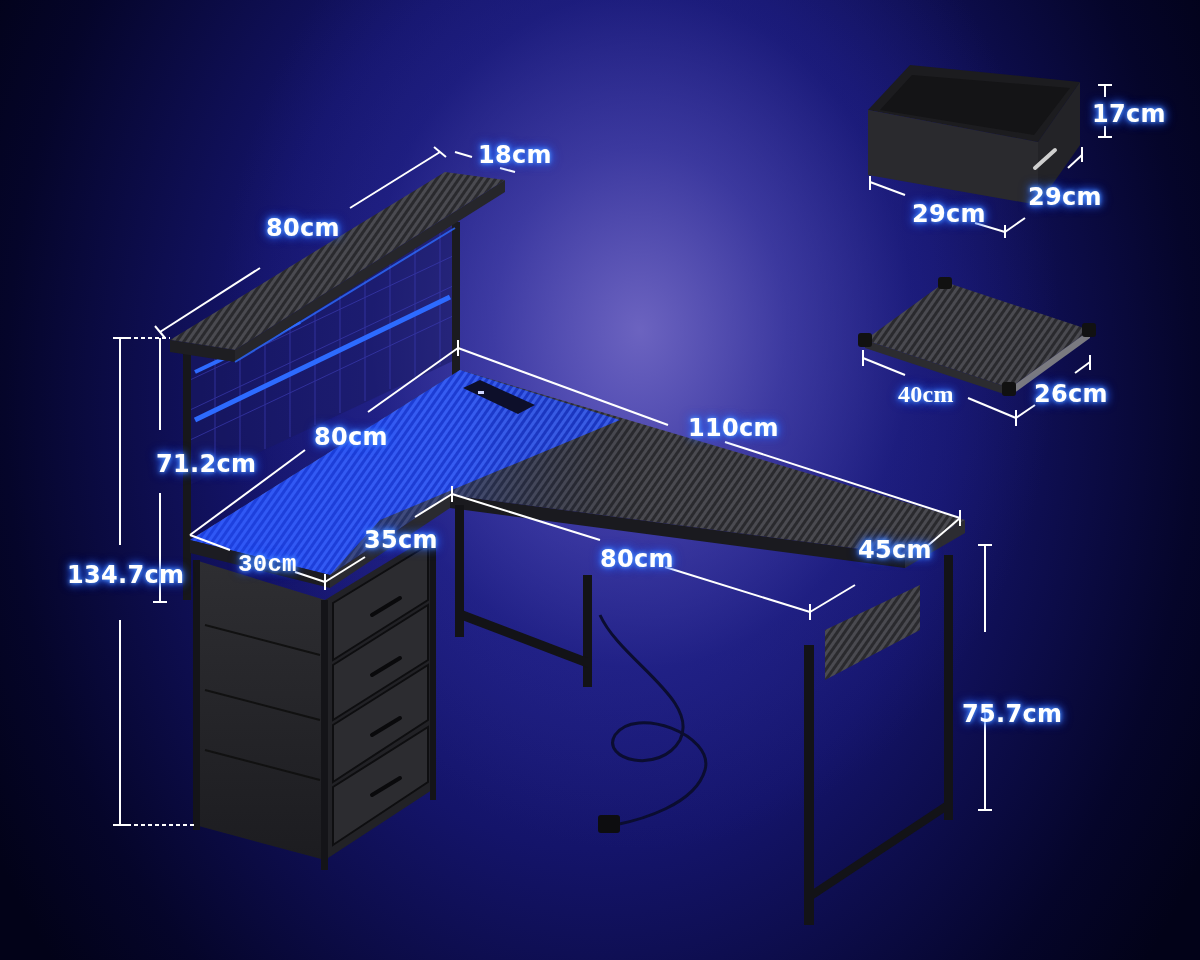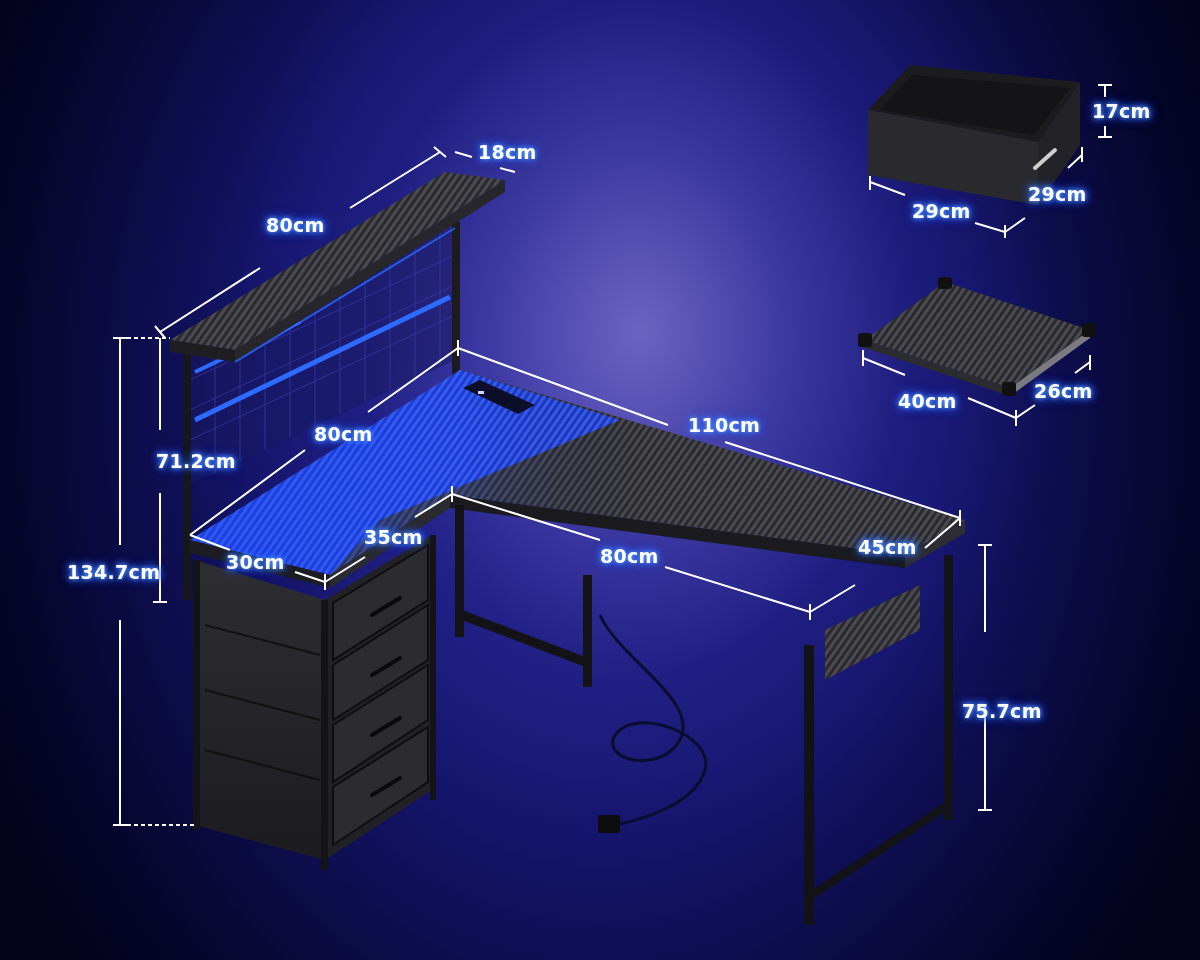--- a/index.html
+++ b/index.html
@@ -3,21 +3,21 @@
 <meta charset="utf-8">
 <style>
   html,body{margin:0;padding:0;}
   body{width:1200px;height:960px;overflow:hidden;font-family:"DejaVu Sans","Liberation Sans",sans-serif;}
   #stage{position:relative;width:1200px;height:960px;overflow:hidden;
     background:
       radial-gradient(ellipse 420px 520px at 640px 330px, rgba(120,110,200,0.85) 0%, rgba(80,75,180,0.6) 35%, rgba(40,40,150,0.35) 65%, rgba(0,0,0,0) 100%),
       radial-gradient(ellipse 700px 900px at 600px 400px, #2a2a9a 0%, #14146a 50%, #05052a 85%, #020218 100%);
   }
   svg{position:absolute;left:0;top:0;}
-  .lbl{position:absolute;color:#ffffff;font-weight:bold;font-size:19px;letter-spacing:0.3px;
+  .lbl{position:absolute;color:#ffffff;font-weight:bold;font-size:24px;letter-spacing:0.3px;
        text-shadow:0 0 4px #5aa0ff,0 0 8px #3070ff,0 0 12px #2050ff;white-space:nowrap;line-height:1;}
 </style>
 </head>
 <body>
 
 <div id="stage">
 
   <svg width="1200" height="960" viewBox="0 0 1200 960">
     <defs>
       <pattern id="carbon" width="6" height="6" patternUnits="userSpaceOnUse" patternTransform="rotate(35)">
@@ -211,27 +211,27 @@
       <line x1="1075" y1="373" x2="1090" y2="362"></line>
       <line x1="1090" y1="355" x2="1090" y2="370"></line>
     </g>
   </svg>
 
   <span class="lbl" style="left:266px;top:216px;">80cm</span>
   <span class="lbl" style="left:478px;top:143px;">18cm</span>
   <span class="lbl" style="left:140px;top:452px;padding-left:16px;">71.2cm</span>
   <span class="lbl" style="left:55px;top:563px;margin-left:12px;">134.7cm</span>
   <span class="lbl" style="left:314px;top:425px;">80cm</span>
-  <span class="lbl" style="left:226px;top:553px;">30cm</span>
+  <span class="lbl" style="left:238px;top:553px;font-family:Liberation Mono, monospace;">30cm</span>
   <span class="lbl" style="left:364px;top:528px;">35cm</span>
   <span class="lbl" style="left:688px;top:416px;">110cm</span>
   <span class="lbl" style="left:600px;top:547px;">80cm</span>
   <span class="lbl" style="left:858px;top:538px;">45cm</span>
   <span class="lbl" style="left:962px;top:661px;margin-top:41px;">75.7cm</span>
 
   <span class="lbl" style="left:1092px;top:102px;">17cm</span>
   <span class="lbl" style="left:912px;top:202px;">29cm</span>
   <span class="lbl" style="left:1028px;top:185px;">29cm</span>
 
-  <span class="lbl" style="left:898px;top:392px;">40cm</span>
+  <span class="lbl" style="left:898px;top:382px;font-family:Liberation Serif, serif;">40cm</span>
   <span class="lbl" style="left:1034px;top:382px;">26cm</span>
 
 </div>
 
 </body></html>

